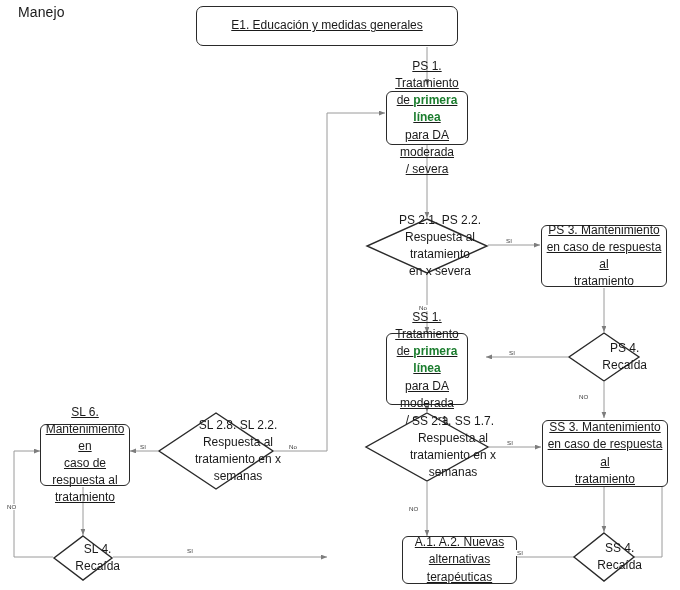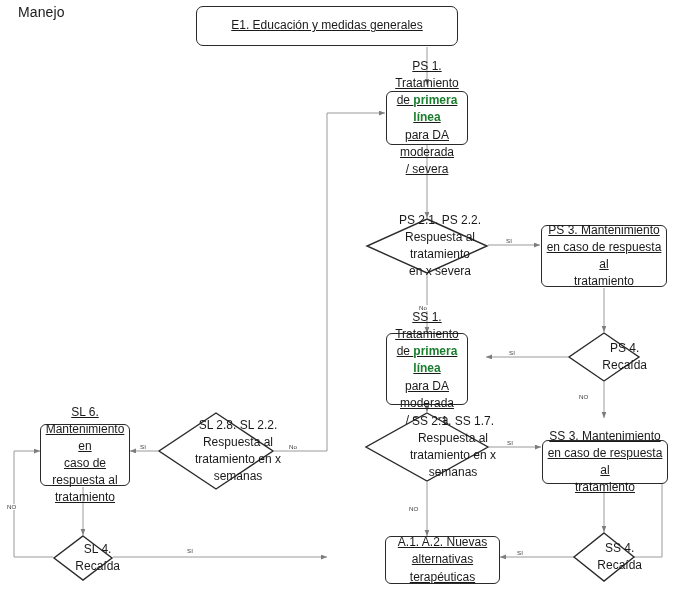--- a/index.html
+++ b/index.html
@@ -197,41 +197,41 @@
   <div class="dec-label">
     <span>
       <span class="ln">SS 2.1. SS 1.7.</span>
       <span class="ln">Respuesta al</span>
       <span class="ln">tratamiento en x</span>
       <span class="ln">semanas</span>
     </span>
   </div>
 </div>
 
-<div class="node proc" style="left:542px; top:440px; width:126px; height:44px;">
+<div class="node proc" style="left:542px; top:420px; width:126px; height:67px;">
   <span>
     <span class="ln">SS 3. Mantenimiento</span>
     <span class="ln">en caso de respuesta al</span>
     <span class="ln">tratamiento</span>
   </span>
 </div>
 
 <div class="dec-wrap" style="left:573px; top:532px; width:62px; height:50px;">
   <svg width="62" height="50" viewBox="0 0 62 50">
     <polygon points="31,1 61,25 31,49 1,25" fill="#ffffff" stroke="#2a2a2a" stroke-width="1.4"></polygon>
   </svg>
   <div class="dec-label">
     <span>
       <span class="ln">SS 4.</span>
       <span class="ln">Recaída</span>
     </span>
   </div>
 </div>
 
-<div class="node proc" style="left:385px; top:536px; width:115px; height:48px;">
+<div class="node proc" style="left:402px; top:536px; width:115px; height:48px;">
   <span>
     <span class="ln">A.1. A.2. Nuevas</span>
     <span class="ln">alternativas</span>
     <span class="ln">terapéuticas</span>
   </span>
 </div>
 
 <div class="dec-wrap" style="left:158px; top:412px; width:116px; height:78px;">
   <svg width="116" height="78" viewBox="0 0 116 78">
     <polygon points="58,1 115,39 58,77 1,39" fill="#ffffff" stroke="#2a2a2a" stroke-width="1.4"></polygon>

